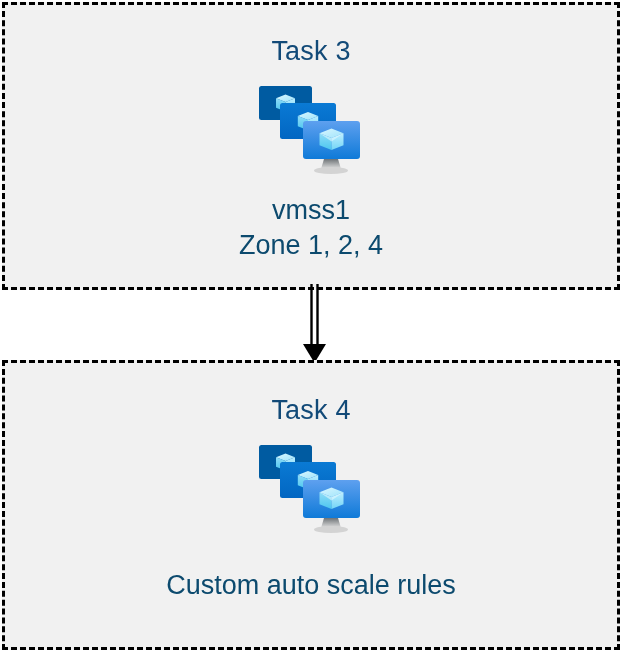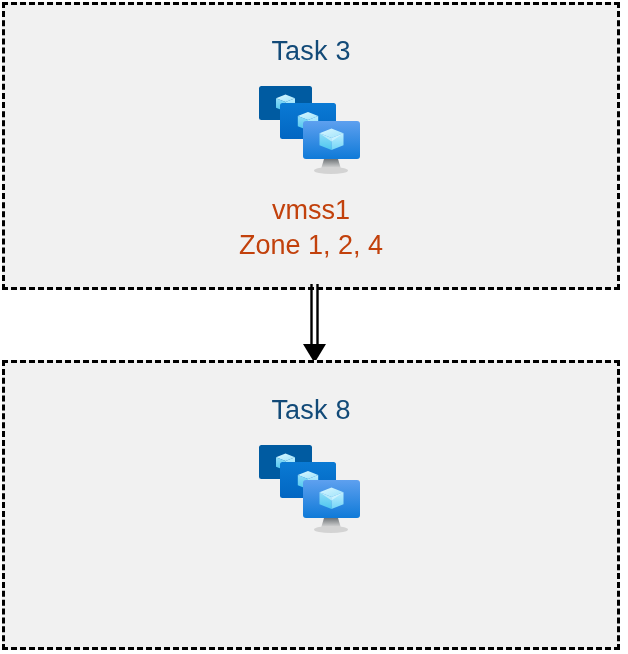--- a/index.html
+++ b/index.html
@@ -68,21 +68,21 @@
   
   .vmss-icon {
     display: block;
   }
   #task-box-top .vmss-icon-wrap { margin-top: 18px; }
   #task-box-bottom .vmss-icon-wrap { margin-top: 18px; }
 
   
   .caption-block {
     text-align: center;
-    color: #c2410c;
+    color: #0c4a6e;
     font-size: 27px;
     font-weight: 400;
     line-height: 1.28;
     white-space: nowrap;
   }
   #task-box-top .caption-block { margin-top: 14px; }
   #task-box-bottom .caption-block { margin-top: 30px; }
 
   
   .connector {
@@ -172,21 +172,21 @@
 
   <svg class="connector" viewBox="0 0 36 80" aria-hidden="true">
     <line x1="15.5" y1="0" x2="15.5" y2="62" stroke="#000000" stroke-width="2.4"></line>
     <line x1="21.5" y1="0" x2="21.5" y2="62" stroke="#000000" stroke-width="2.4"></line>
     <path d="M7 60 L30 60 L18.5 79 Z" fill="#000000"></path>
   </svg>
 
   <div class="task-box" id="task-box-bottom">
     <div class="box-inner">
 
-      <div class="task-heading">Task 8</div>
+      <div class="task-heading">Task 4</div>
 
       <div class="vmss-icon-wrap">
         <svg class="vmss-icon" width="112" height="96" viewBox="0 0 112 96" aria-hidden="true">
           <defs>
             <linearGradient id="t4-midg" x1="0" y1="0" x2="0" y2="1">
               <stop offset="0" stop-color="#0a7ad4"></stop>
               <stop offset="1" stop-color="#0266c2"></stop>
             </linearGradient>
             <linearGradient id="t4-frontg" x1="0" y1="0" x2="0" y2="1">
               <stop offset="0" stop-color="#5ea0ef"></stop>
@@ -232,17 +232,20 @@
           <rect x="48" y="38" width="57" height="38" rx="3" fill="url(#t4-frontg)"></rect>
           <g>
             <path d="M76.5 45.5 L88.5 50.2 L76.5 54.9 L64.5 50.2 Z" fill="url(#t4-cubeTopA)"></path>
             <path d="M64.5 50.2 L76.5 54.9 L76.5 67 L64.5 62.3 Z" fill="url(#t4-cubeLeftA)"></path>
             <path d="M88.5 50.2 L76.5 54.9 L76.5 67 L88.5 62.3 Z" fill="url(#t4-cubeRightA)"></path>
             <path d="M64.5 50.2 L76.5 54.9 L88.5 50.2 L76.5 58.5 Z" fill="#e8fbff" opacity="0.55"></path>
           </g>
         </svg>
       </div>
 
+      <div class="caption-block">
+        <div>Custom auto scale rules</div>
+      </div>
 
     </div>
   </div>
 
 </div>
 
 </body></html>

